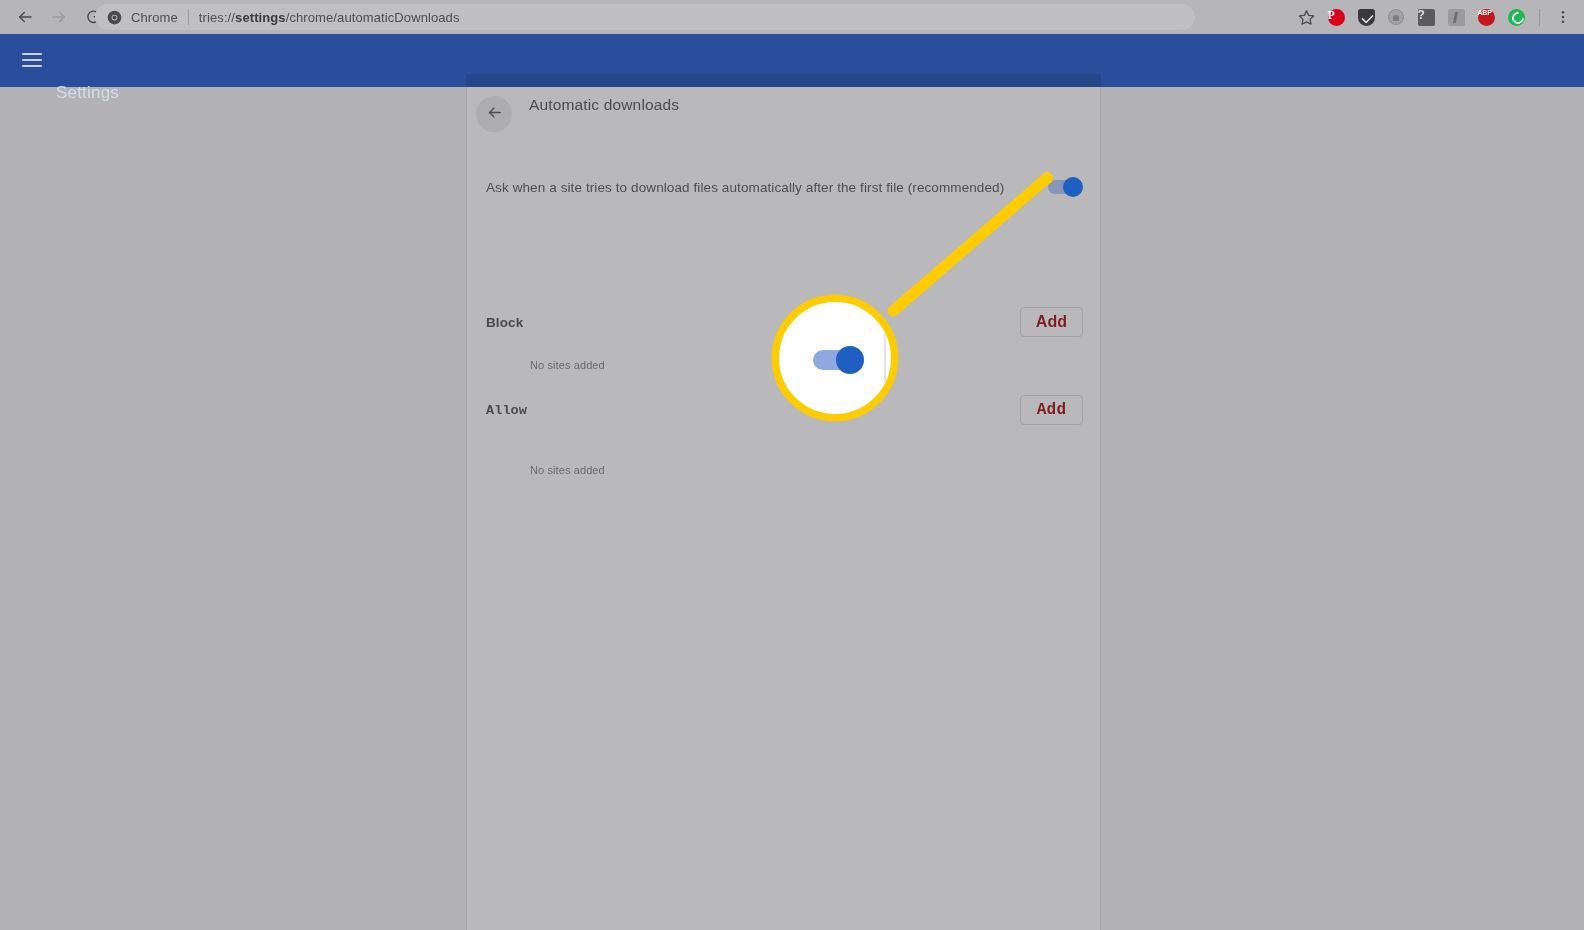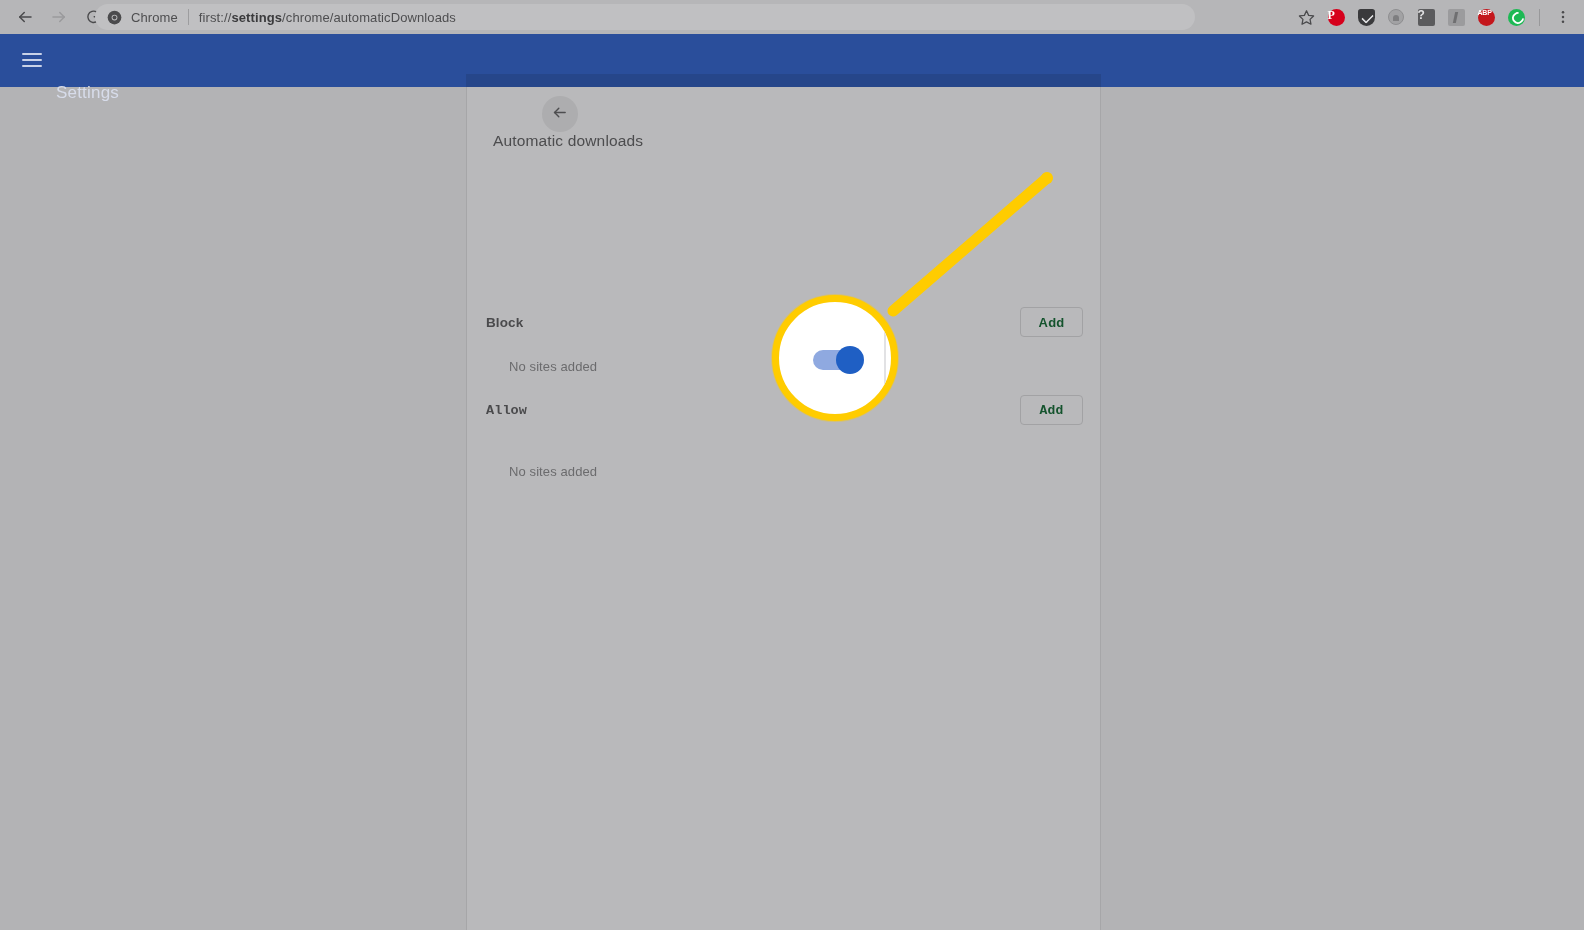--- a/index.html
+++ b/index.html
@@ -168,21 +168,21 @@
   
   .content-card {
     position: absolute; left: 466px; top: 87px;
     width: 635px; height: 843px;
     background: #b9b9bb;
     border-left: 1px solid #a6a6a8;
     border-right: 1px solid #a6a6a8;
   }
   .page-header {
     position: absolute; left: 9px; top: 9px;
-    display: flex; align-items: center; flex-direction: column;
+    display: flex; 
   }
   .back-circle {
     width: 36px; height: 36px; border-radius: 50%;
     background: #adadaf;
     display: flex; align-items: center; justify-content: center;
     flex: none;
   }
   .page-title {
     margin-left: 17px;
     font-size: 15.5px; color: #4c4c4e;
@@ -220,27 +220,27 @@
   }
   .section-row.block { top: 211px; }
   .section-row.allow { top: 299px; font-family: Liberation Mono, monospace; }
   .section-label {
     font-size: 13.5px; font-weight: bold; color: #4a4a4c; letter-spacing: .1px;
   }
   .add-button {
     width: 63px; height: 30px;
     border: 1px solid #a2a2a4; border-radius: 4px;
     background: transparent;
-    color: #14532d; font-size: 13px; font-weight: bold;
+    color: #7f1d1d; font-size: 16px; font-weight: bold;
     display: flex; align-items: center; justify-content: center;
     letter-spacing: .2px; cursor: pointer;
   }
   .empty-text {
-    position: absolute; left: 42px;
-    font-size: 13px; color: #6b6b6d; letter-spacing: .1px;
+    position: absolute; left: 63px;
+    font-size: 11px; color: #6b6b6d; letter-spacing: .1px;
   }
   .empty-text.block { top: 272px; }
   .empty-text.allow { top: 377px; }
 
   
   .annotation { position: absolute; left: 0; top: 0; width: 1584px; height: 930px; pointer-events: none; }
 
   .magnifier {
     position: absolute; left: 772px; top: 295px;
     width: 126px; height: 126px; border-radius: 50%;
@@ -305,21 +305,21 @@
     <div class="omnibox">
       <span class="chrome-logo">
         <svg width="15" height="15" viewBox="0 0 24 24">
           <circle cx="12" cy="12" r="11" fill="#4b4b4d"></circle>
           <circle cx="12" cy="12" r="4.6" fill="#c0c0c2"></circle>
           <circle cx="12" cy="12" r="3.2" fill="#4b4b4d"></circle>
         </svg>
       </span>
       <span class="omnibox-scheme">Chrome</span>
       <span class="omnibox-sep"></span>
-      <span class="omnibox-url"><span>first://</span><b>settings</b><span>/chrome/automaticDownloads</span></span>
+      <span class="omnibox-url"><span>tries://</span><b>settings</b><span>/chrome/automaticDownloads</span></span>
     </div>
 
     <div class="toolbar-right">
       <div class="tb-icon">
         <span>
           <svg width="17" height="17" viewBox="0 0 24 24" fill="none" stroke="#4a4a4c" stroke-width="1.8" stroke-linejoin="round">
             <polygon points="12 2.5 15 9 22 9.8 17 14.6 18.3 21.5 12 18.2 5.7 21.5 7 14.6 2 9.8 9 9"></polygon>
           </svg>
         </span>
       </div>
@@ -392,20 +392,27 @@
         <span>
           <svg width="17" height="17" viewBox="0 0 24 24" fill="none" stroke="#4d4d4f" stroke-width="2" stroke-linecap="round" stroke-linejoin="round">
             <line x1="20" y1="12" x2="5" y2="12"></line>
               <polyline points="11 18 5 12 11 6"></polyline>
           </svg>
         </span>
       </div>
       <div class="page-title">Automatic downloads</div>
     </div>
 
+    <div class="ask-row">
+      <div class="ask-label">Ask when a site tries to download files automatically after the first file (recommended)</div>
+      <div class="toggle">
+        <span class="track"></span>
+        <span class="knob"></span>
+      </div>
+    </div>
 
     <div class="section-row block">
       <div class="section-label">Block</div>
       <div class="add-button">Add</div>
     </div>
     <div class="empty-text block">No sites added</div>
 
     <div class="section-row allow">
       <div class="section-label">Allow</div>
       <div class="add-button">Add</div>

